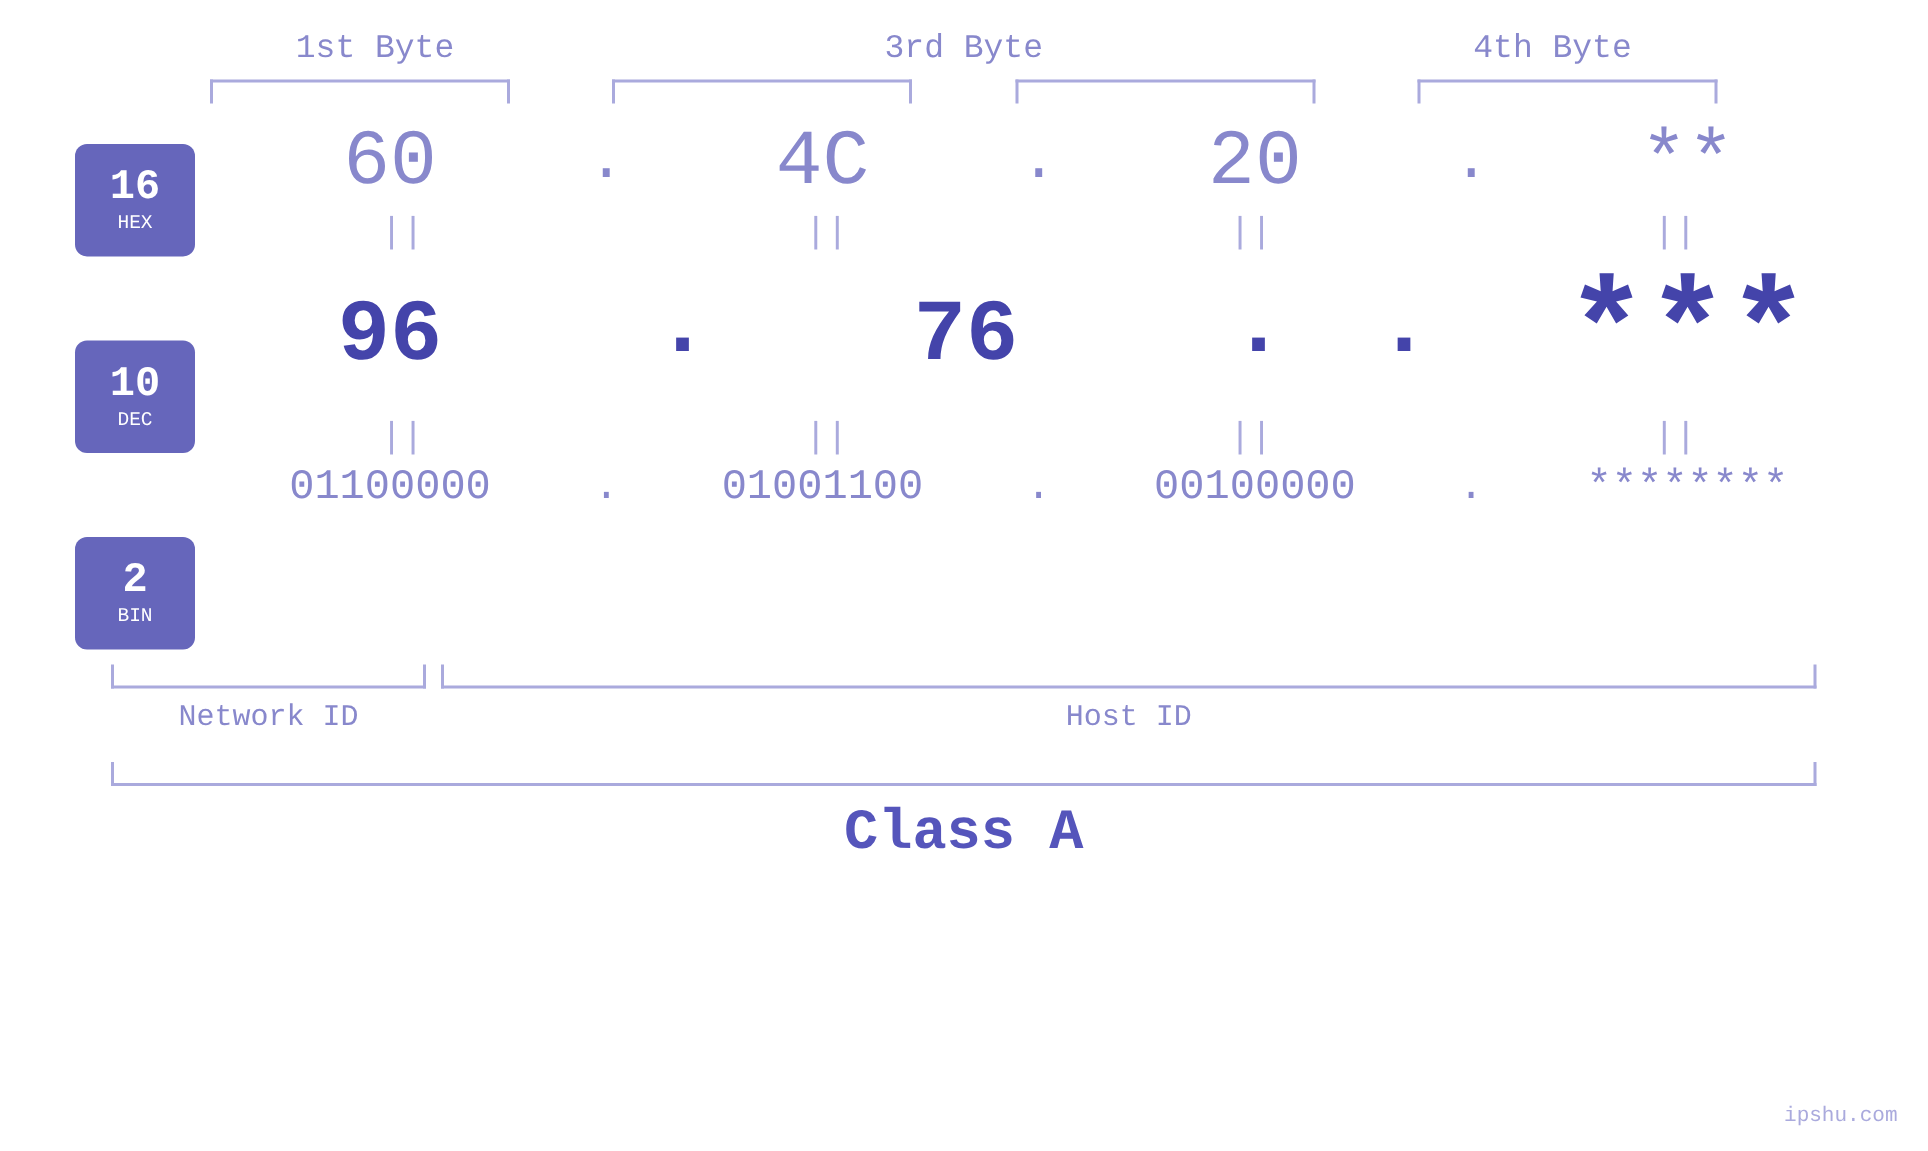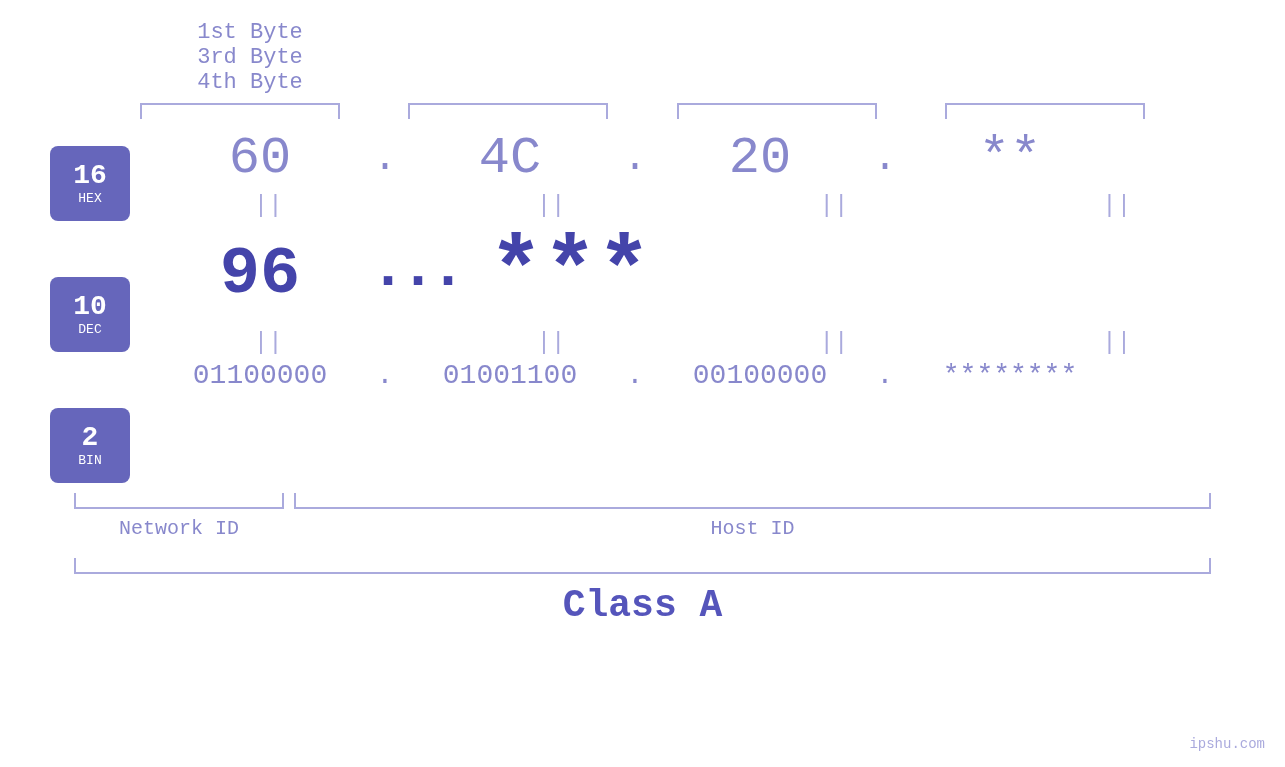--- a/index.html
+++ b/index.html
@@ -26,21 +26,20 @@
       align-items: center;
     }
 
     
     .header-row {
       display: flex;
       width: 100%;
       padding: 0 140px;
       margin-top: 20px;
       justify-content: space-between;
-      flex-direction: column;
     }
 
     .byte-label {
       color: #8888cc;
       font-size: 22px;
       text-align: center;
       width: 220px;
       font-family: 'Courier New', Courier, monospace;
     }
 
@@ -107,38 +106,38 @@
     .values-grid {
       flex: 1;
       display: flex;
       flex-direction: column;
     }
 
     
     .value-row {
       display: flex;
       align-items: center;
-      justify-content: flex-start;
+      justify-content: space-between;
       width: 100%;
     }
 
     .value-cell {
       text-align: center;
       width: 220px;
     }
 
     .hex-val {
       color: #8888cc;
       font-size: 52px;
       font-family: 'Courier New', Courier, monospace;
     }
 
     .dec-val {
       color: #4444aa;
-      font-size: 67px;
+      font-size: 58px;
       font-weight: bold;
       font-family: 'Courier New', Courier, monospace;
     }
 
     .bin-val {
       color: #8888cc;
       font-size: 28px;
       font-family: 'Courier New', Courier, monospace;
     }
 
@@ -284,20 +283,23 @@
         <div class="equals-cell">||</div>
         <div class="equals-spacer"></div>
         <div class="equals-cell">||</div>
       </div>
 
       <div class="value-row">
         <div class="value-cell">
           <span class="dec-val">96</span>
         </div>
         <div class="dot-cell">.</div>
+        <div class="value-cell">
+          <span class="dec-val">76</span>
+        </div>
         <div class="dot-cell">.</div>
         <div class="dot-cell">.</div>
         <div class="value-cell">
           <span class="asterisk-dec">***</span>
         </div>
       </div>
 
       <div class="equals-row">
         <div class="equals-cell">||</div>
         <div class="equals-spacer"></div>

